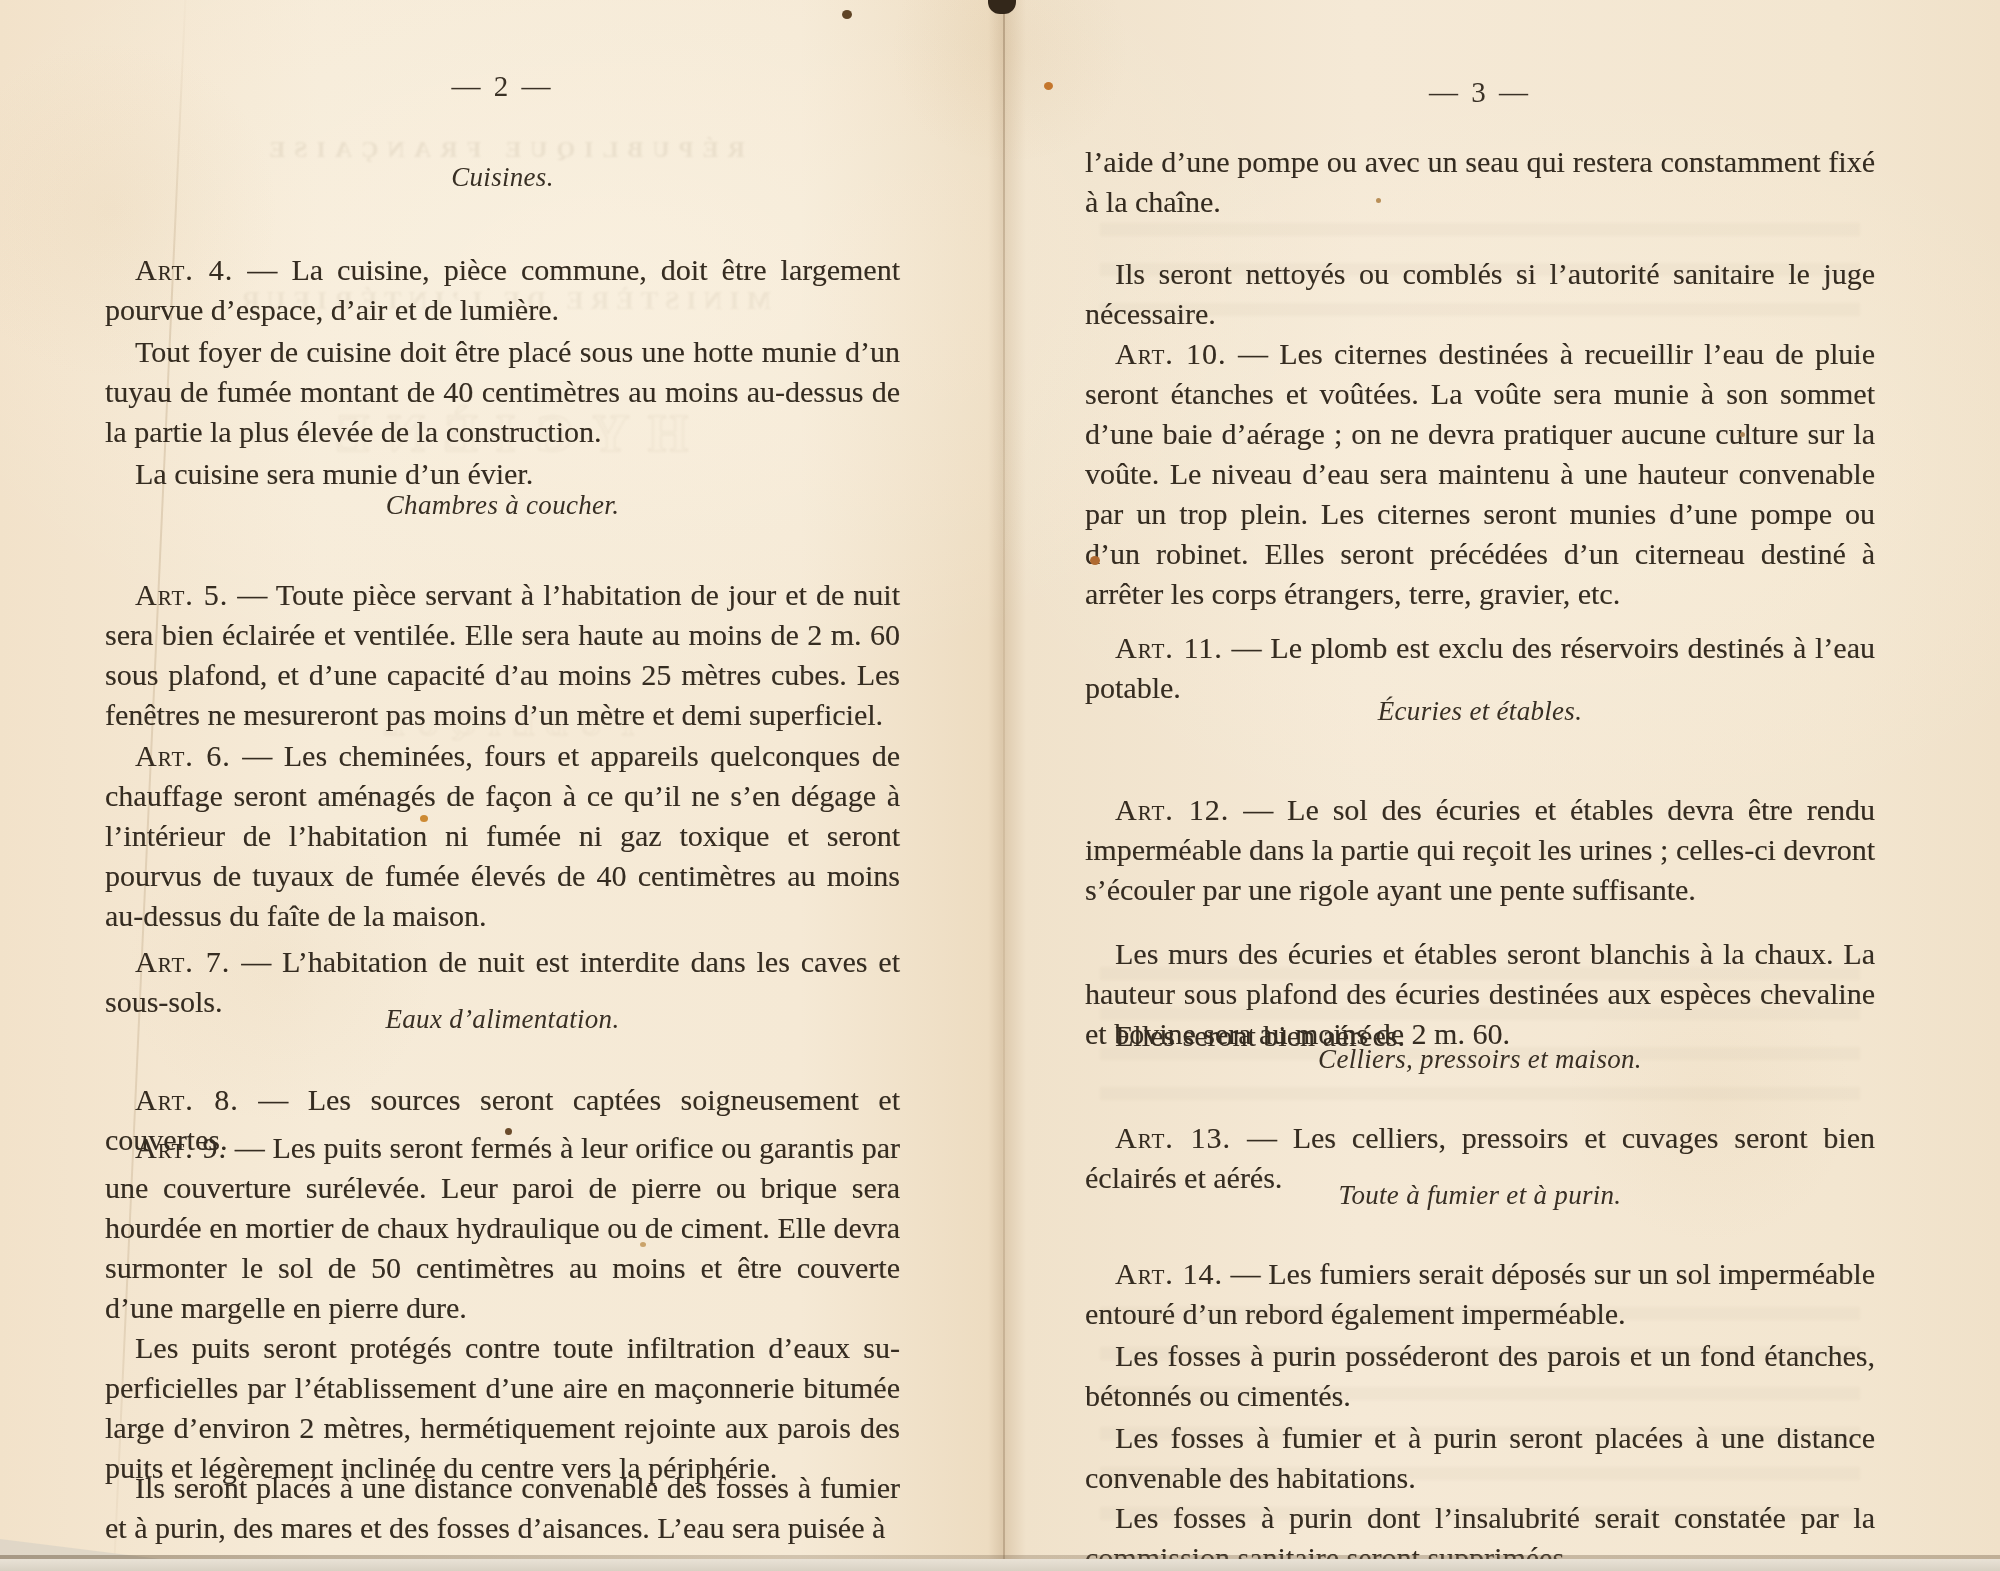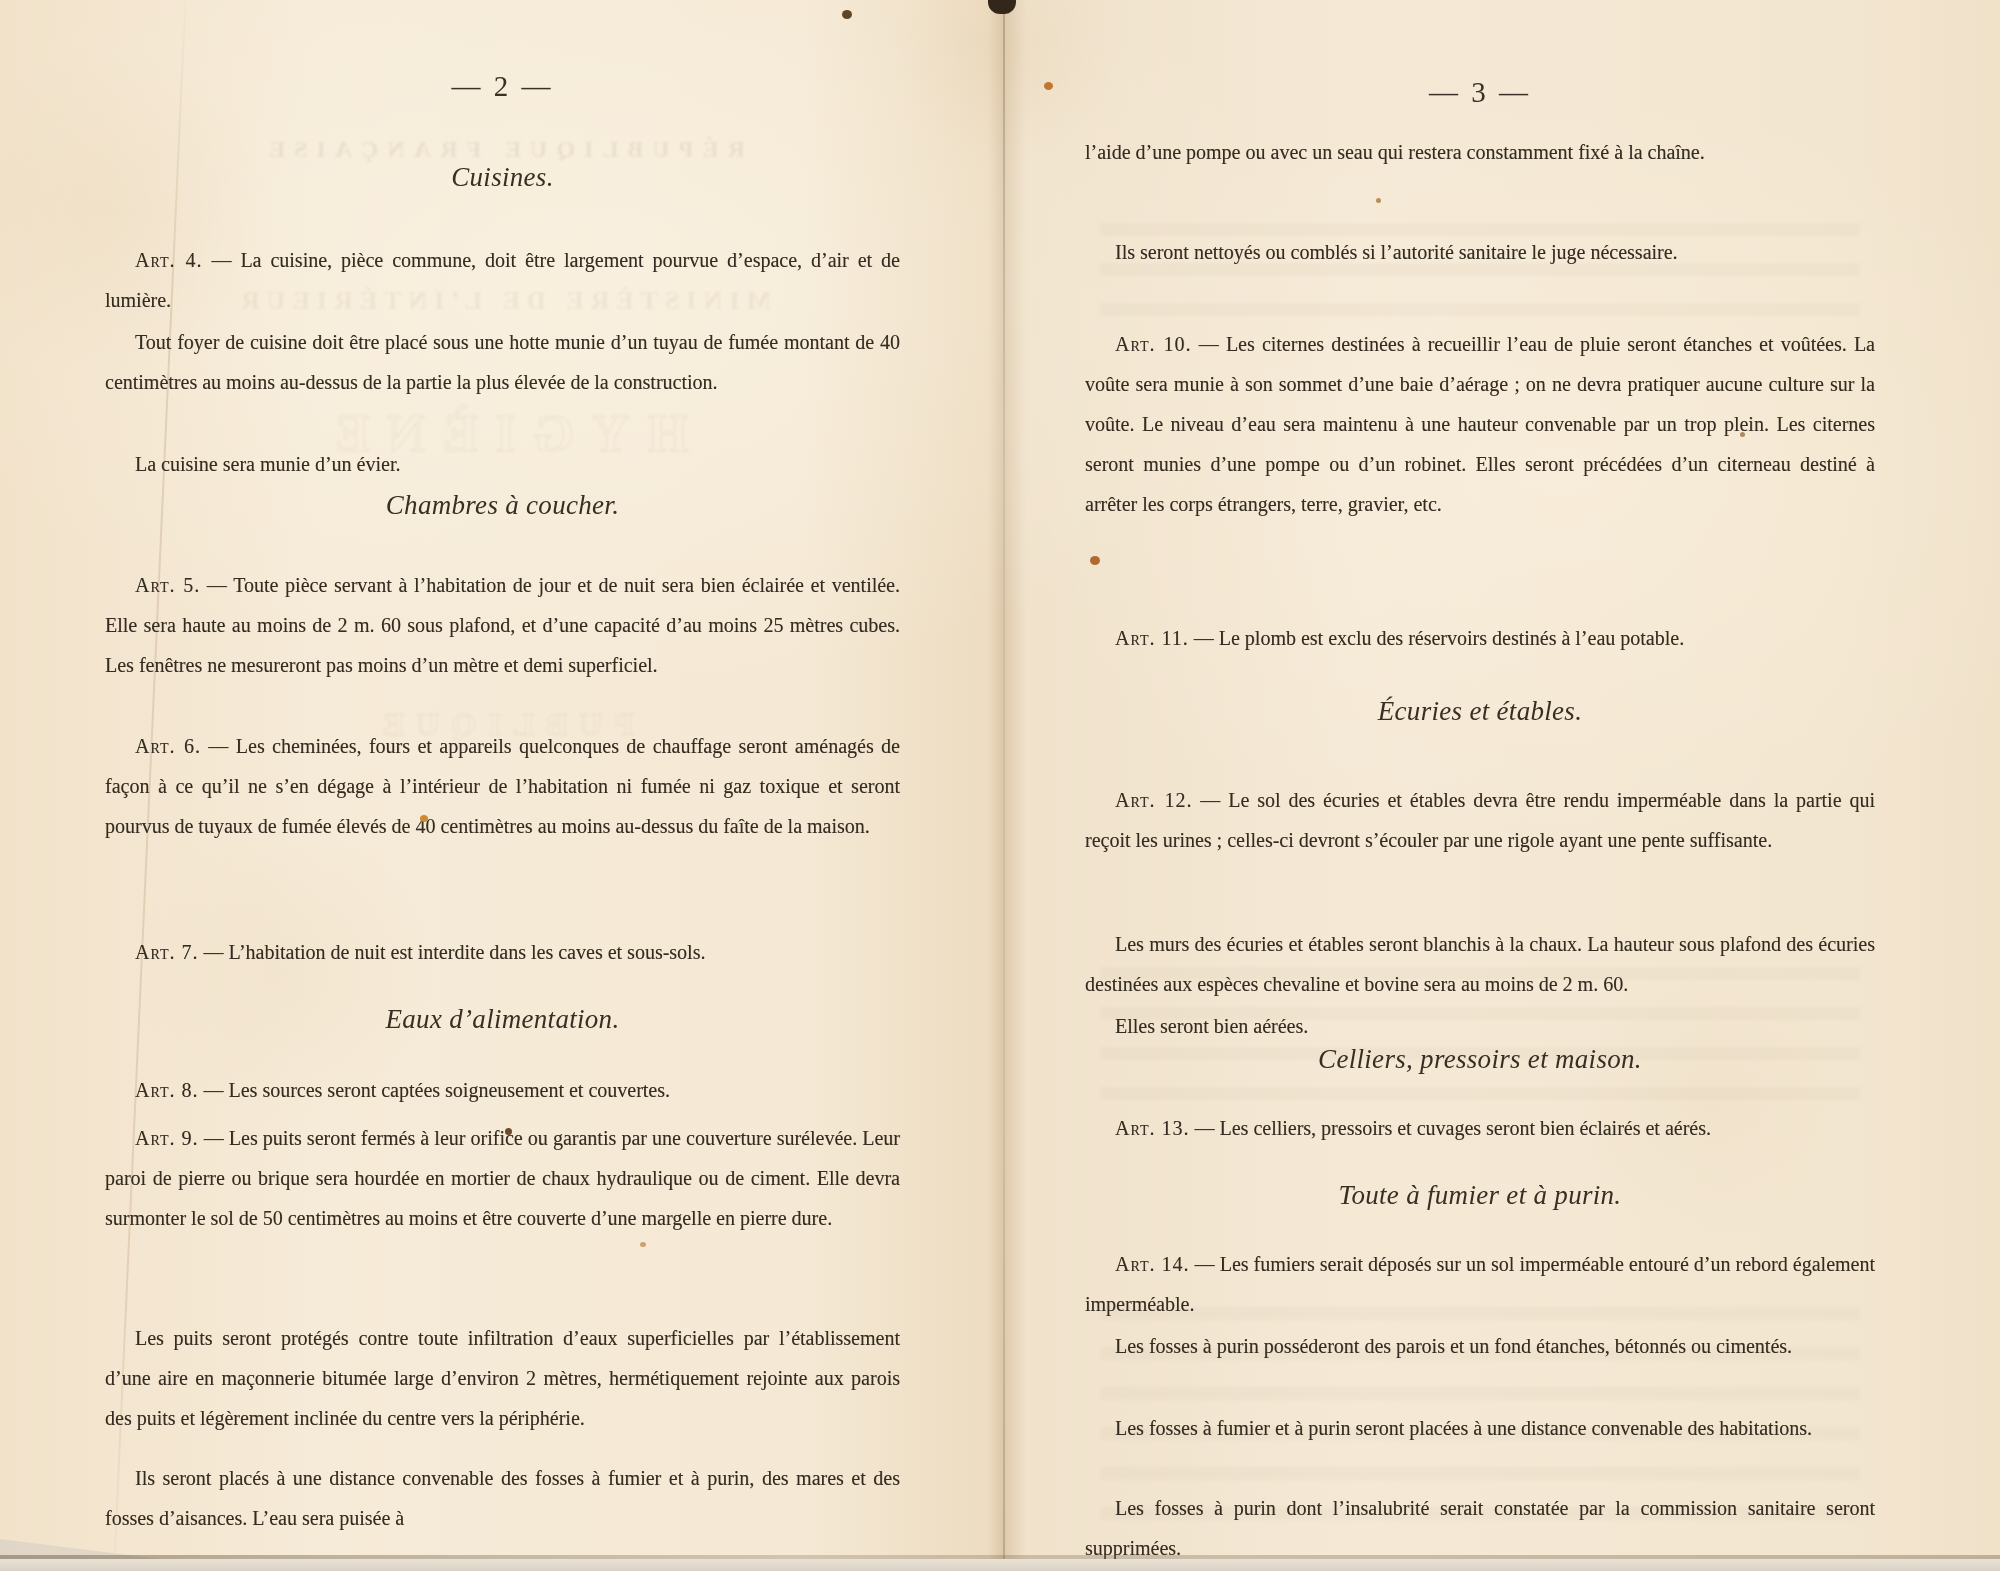--- a/index.html
+++ b/index.html
@@ -18,21 +18,21 @@
   .block{position:absolute;left:0;width:100%;}
   .pagehead{
     text-align:center;font-size:29px;letter-spacing:3px;line-height:40px;
     color:#3a3126;
   }
   .heading{
     text-align:center;font-style:italic;font-size:27px;line-height:38px;
     letter-spacing:.3px;color:#382f24;
   }
   .para,.art{
-    font-size:20px;line-height:40px;text-align:justify;text-indent:30px;
+    font-size:30px;line-height:40px;text-align:justify;text-indent:30px;
     color:#352c21;text-shadow:0.3px 0.3px 0 rgba(58,47,32,.35);
   }
   .para.cont{text-indent:0;}
   .lbl{font-variant:small-caps;letter-spacing:1px;}
   
   .gutter-line{position:absolute;top:0;left:1003px;width:2px;height:1571px;
     background:linear-gradient(180deg,rgba(150,125,95,.50),rgba(170,145,110,.25) 30%,rgba(170,145,110,.22) 70%,rgba(150,125,95,.45));}
   .binding-notch{position:absolute;top:0;left:988px;width:28px;height:14px;
     background:#33271a;border-radius:0 0 12px 12px;}
   .crease{position:absolute;top:-30px;left:148px;width:2px;height:1660px;
@@ -87,21 +87,21 @@
   <div class="block heading" style="top:1000px">Eaux d’alimentation.</div>
   <p class="block art" style="top:1050px"><span class="lbl">Art. 8.</span> <span>— Les sources seront captées soigneusement et couvertes.</span></p>
   <p class="block art" style="top:1098px"><span class="lbl">Art. 9.</span> <span>— Les puits seront fermés à leur orifice ou garantis par une couverture surélevée. Leur paroi de pierre ou brique sera hourdée en mortier de chaux hydraulique ou de ciment. Elle devra surmonter le sol de 50 centimètres au moins et être couverte d’une margelle en pierre dure.</span></p>
   <p class="block para" style="top:1298px">Les puits seront protégés contre toute infiltration d’eaux su­perficielles par l’établissement d’une aire en maçonnerie bitumée large d’environ 2 mètres, hermétiquement rejointe aux parois des puits et légèrement inclinée du centre vers la périphérie.</p>
   <p class="block para" style="top:1438px">Ils seront placés à une distance convenable des fosses à fumier et à purin, des mares et des fosses d’aisances. L’eau sera puisée à</p>
 </div>
 
 <div class="col col-right">
   <div class="block pagehead" style="top:72px">— 3 —</div>
   <p class="block para cont" style="top:112px">l’aide d’une pompe ou avec un seau qui restera constamment fixé à la chaîne.</p>
-  <p class="block para" style="top:212px">Ils seront nettoyés ou comblés si l’autorité sanitaire le juge nécessaire.</p>
+  <p class="block para" style="top:224px">Ils seront nettoyés ou comblés si l’autorité sanitaire le juge nécessaire.</p>
   <p class="block art" style="top:304px"><span class="lbl">Art. 10.</span> <span>— Les citernes destinées à recueillir l’eau de pluie seront étanches et voûtées. La voûte sera munie à son sommet d’une baie d’aérage ; on ne devra pratiquer aucune culture sur la voûte. Le niveau d’eau sera maintenu à une hauteur convenable par un trop plein. Les citernes seront munies d’une pompe ou d’un robinet. Elles seront précédées d’un citerneau destiné à arrêter les corps étrangers, terre, gravier, etc.</span></p>
   <p class="block art" style="top:598px"><span class="lbl">Art. 11.</span> <span>— Le plomb est exclu des réservoirs destinés à l’eau potable.</span></p>
   <div class="block heading" style="top:692px">Écuries et étables.</div>
   <p class="block art" style="top:760px"><span class="lbl">Art. 12.</span> <span>— Le sol des écuries et étables devra être rendu imper­méable dans la partie qui reçoit les urines ; celles-ci devront s’écouler par une rigole ayant une pente suffisante.</span></p>
   <p class="block para" style="top:904px">Les murs des écuries et étables seront blanchis à la chaux. La hauteur sous plafond des écuries destinées aux espèces chevaline et bovine sera au moins de 2 m. 60.</p>
   <p class="block para" style="top:986px">Elles seront bien aérées.</p>
   <div class="block heading" style="top:1040px">Celliers, pressoirs et maison.</div>
   <p class="block art" style="top:1088px"><span class="lbl">Art. 13.</span> <span>— Les celliers, pressoirs et cuvages seront bien éclairés et aérés.</span></p>
   <div class="block heading" style="top:1176px">Toute à fumier et à purin.</div>
   <p class="block art" style="top:1224px"><span class="lbl">Art. 14.</span> <span>— Les fumiers serait déposés sur un sol imperméable entouré d’un rebord également imperméable.</span></p>

